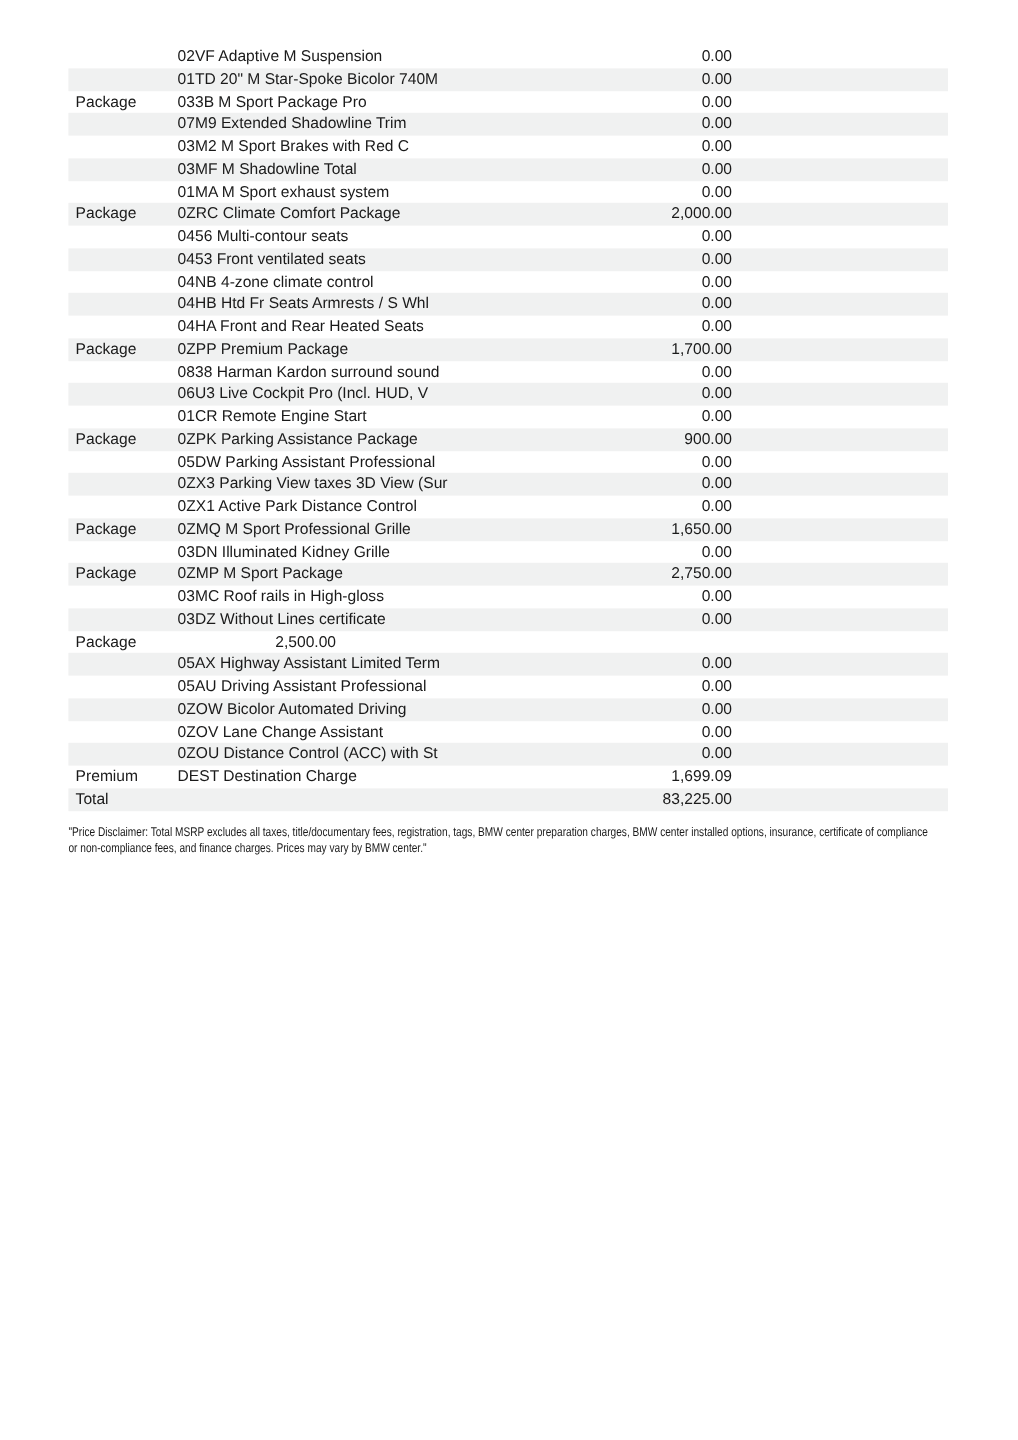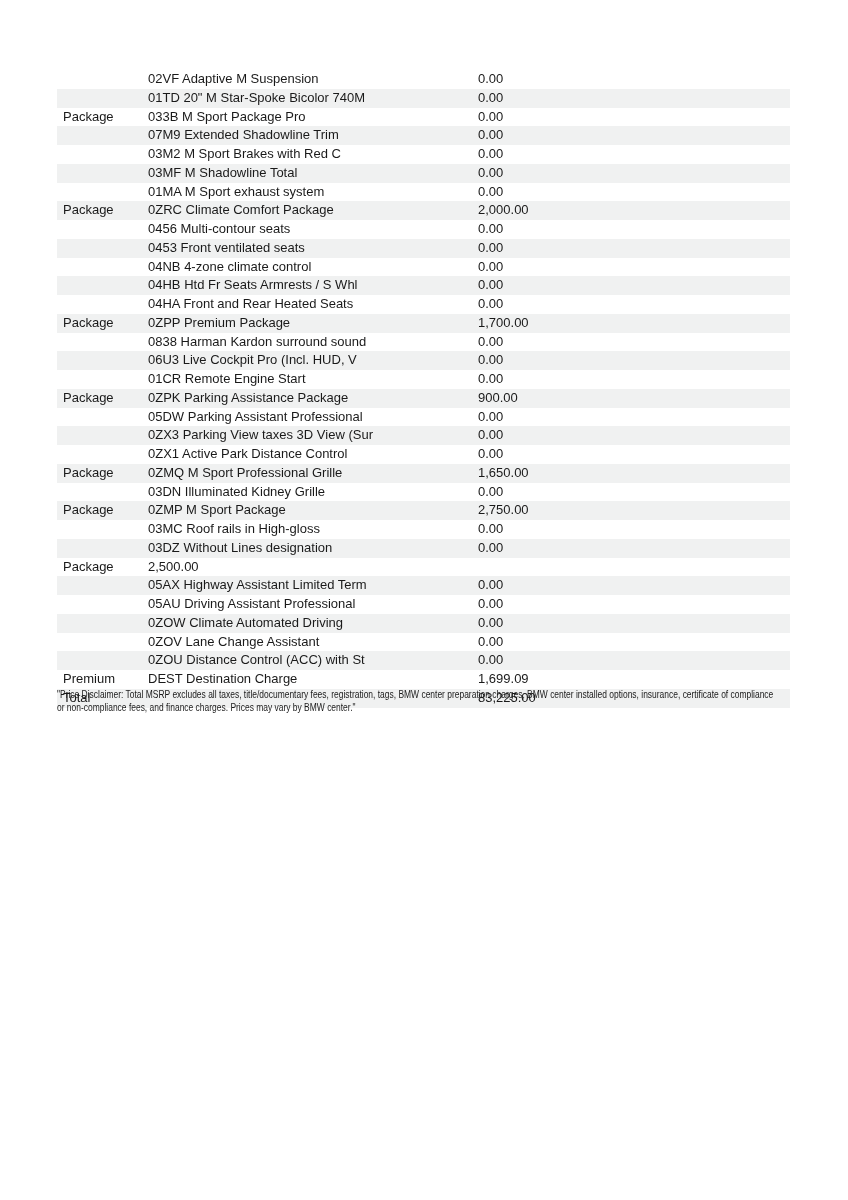--- a/index.html
+++ b/index.html
@@ -14,21 +14,20 @@
     color: var(--text, #1a1a1a);
     overflow: hidden;
     position: relative;
   }
   .options-table {
     position: absolute;
     left: 57px;
     top: 38px;
     width: 733px;
     font-size: 13px;
-    margin-top: 32px;
   }
   .row {
     display: flex;
     height: 18.76px;
     line-height: 18.8px;
     white-space: nowrap;
   }
   .row.stripe {
     background: var(--stripe, #f0f1f1);
   }
@@ -39,20 +38,21 @@
     overflow: hidden;
   }
   .cell-item {
     flex: none;
     width: 330px;
     overflow: hidden;
   }
   .cell-price {
     flex: none;
     width: 132px;
+    text-align: right;
     overflow: hidden;
   }
   .cell-fill {
     flex: 1;
   }
   .disclaimer {
     position: absolute;
     left: 57px;
     top: 688px;
     width: 895px;
@@ -212,21 +212,21 @@
     <span class="cell-fill"></span>
   </div>
     <div class="row">
     <span class="cell-cat"></span>
     <span class="cell-item">03MC Roof rails in High-gloss</span>
     <span class="cell-price">0.00</span>
     <span class="cell-fill"></span>
   </div>
     <div class="row stripe">
     <span class="cell-cat"></span>
-    <span class="cell-item">03DZ Without Lines designation</span>
+    <span class="cell-item">03DZ Without Lines certificate</span>
     <span class="cell-price">0.00</span>
     <span class="cell-fill"></span>
   </div>
     <div class="row">
     <span class="cell-cat">Package</span>
     <span class="cell-price">2,500.00</span>
     <span class="cell-fill"></span>
   </div>
     <div class="row stripe">
     <span class="cell-cat"></span>
@@ -235,21 +235,21 @@
     <span class="cell-fill"></span>
   </div>
     <div class="row">
     <span class="cell-cat"></span>
     <span class="cell-item">05AU Driving Assistant Professional</span>
     <span class="cell-price">0.00</span>
     <span class="cell-fill"></span>
   </div>
     <div class="row stripe">
     <span class="cell-cat"></span>
-    <span class="cell-item">0ZOW Climate Automated Driving</span>
+    <span class="cell-item">0ZOW Bicolor Automated Driving</span>
     <span class="cell-price">0.00</span>
     <span class="cell-fill"></span>
   </div>
     <div class="row">
     <span class="cell-cat"></span>
     <span class="cell-item">0ZOV Lane Change Assistant</span>
     <span class="cell-price">0.00</span>
     <span class="cell-fill"></span>
   </div>
     <div class="row stripe">

